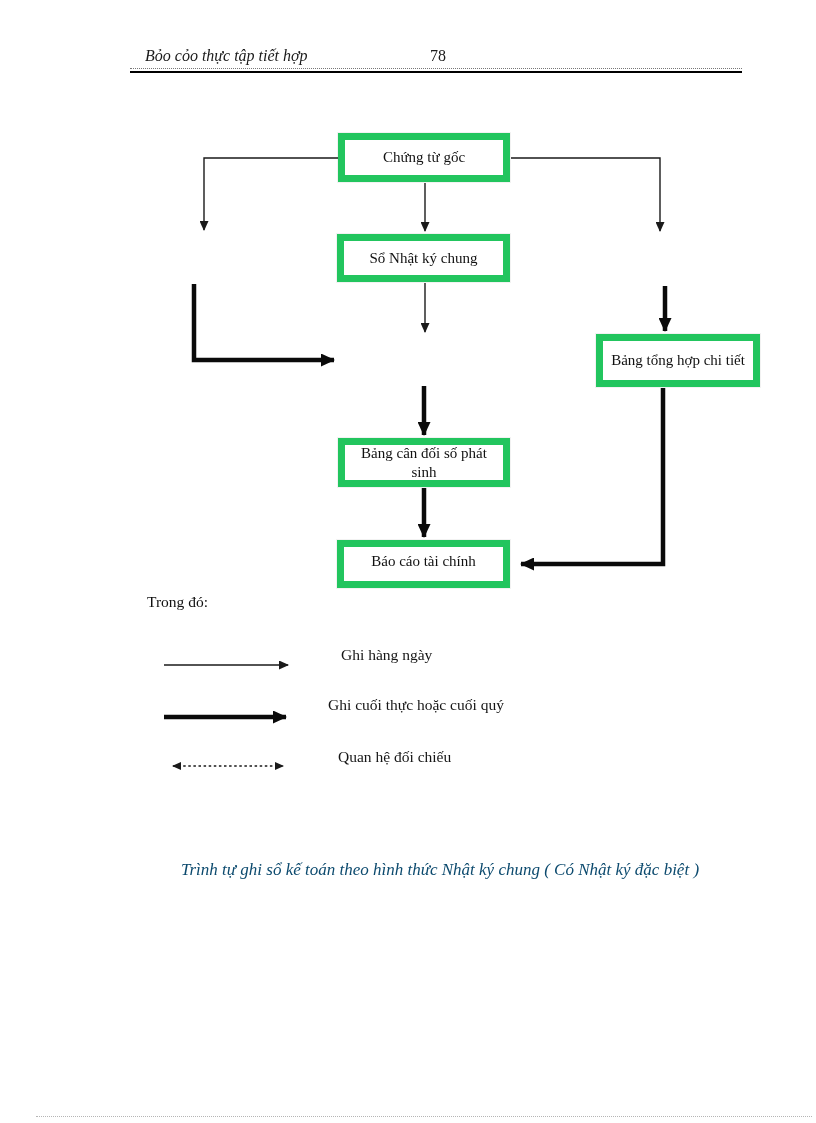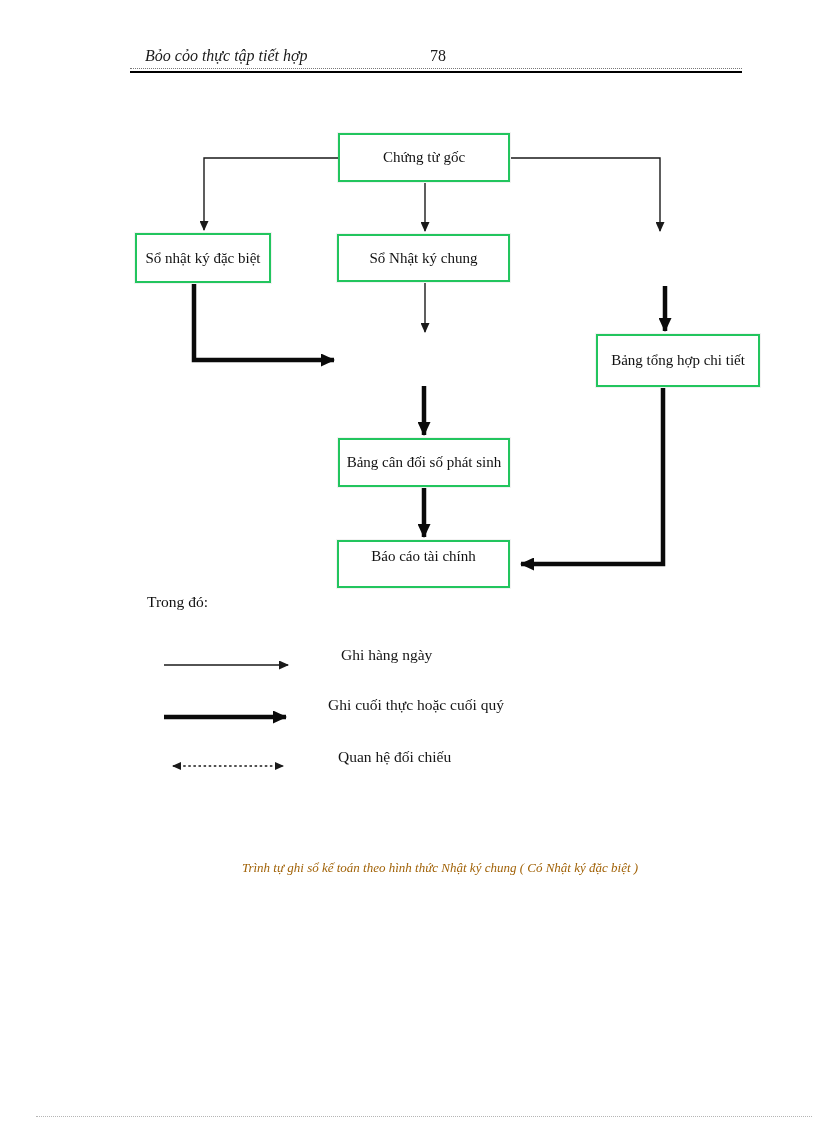--- a/index.html
+++ b/index.html
@@ -15,35 +15,35 @@
   }
   .header-page{
     position:absolute;left:430px;top:47px;font-size:16px;color:#1a1a1a;
   }
   .header-rule{
     position:absolute;left:130px;top:68px;width:612px;height:2px;
     border-top:1px dotted #777;border-bottom:2px solid #000;
   }
   
   .fbox{
-    position:absolute;background:#fff;border:2px solid #22c55e;
+    position:absolute;background:#fff;border:7px solid #22c55e;
     display:flex;align-items:center;justify-content:center;text-align:center;
     font-size:15px;line-height:1.25;padding:2px 4px;box-sizing:border-box;
     box-shadow:0 0 0 1px rgba(0,0,0,0.05);
   }
   .fbox.top-text{align-items:flex-start;padding-top:5px;}
   .connectors{position:absolute;left:0;top:0;pointer-events:none;}
   
   .legend-intro{position:absolute;left:147px;top:593px;font-size:15.5px;}
   .legend-label{position:absolute;font-size:15.5px;color:#151515;}
   .legend-label.wrap{text-align:center;}
   
   .caption{
     position:absolute;left:64px;top:860px;width:752px;text-align:center;
-    font-style:italic;font-size:13px;color:#a16207;
+    font-style:italic;font-size:17px;color:#0c4a6e;
   }
   .conclusion{
     position:absolute;left:58px;top:976px;width:758px;text-align:center;
     font-weight:bold;font-size:18.5px;letter-spacing:0.5px;color:#0d0d0d;
   }
   .footer-rule{
     position:absolute;left:36px;right:4px;top:1116px;
     border-top:1px dotted #b5b5b5;
   }
 </style>
@@ -85,23 +85,20 @@
       <polyline points="663,388 663,564 521,564" marker-end="url(#ah-thick)"></polyline>
       <line x1="164" y1="717" x2="286" y2="717" marker-end="url(#ah-thick)"></line>
     </g>
 
     <line x1="173" y1="766" x2="283" y2="766" stroke="#1a1a1a" stroke-width="1.3" stroke-dasharray="2.5 2.6" marker-start="url(#ah-dot)" marker-end="url(#ah-dot)"></line>
   </svg>
 
   <div class="fbox" style="left:338px;top:133px;width:172px;height:49px;">
     <span>Chứng từ gốc</span>
   </div>
-  <div class="fbox" style="left:135px;top:233px;width:136px;height:50px;">
-    <span>Sổ nhật ký đặc biệt</span>
-  </div>
   <div class="fbox" style="left:337px;top:234px;width:173px;height:48px;">
     <span>Sổ Nhật ký chung</span>
   </div>
   <div class="fbox" style="left:596px;top:334px;width:164px;height:53px;">
     <span>Bảng tổng hợp chi tiết</span>
   </div>
   <div class="fbox" style="left:338px;top:438px;width:172px;height:49px;">
     <span>Bảng  cân đối số phát sinh</span>
   </div>
   <div class="fbox top-text" style="left:337px;top:540px;width:173px;height:48px;">

